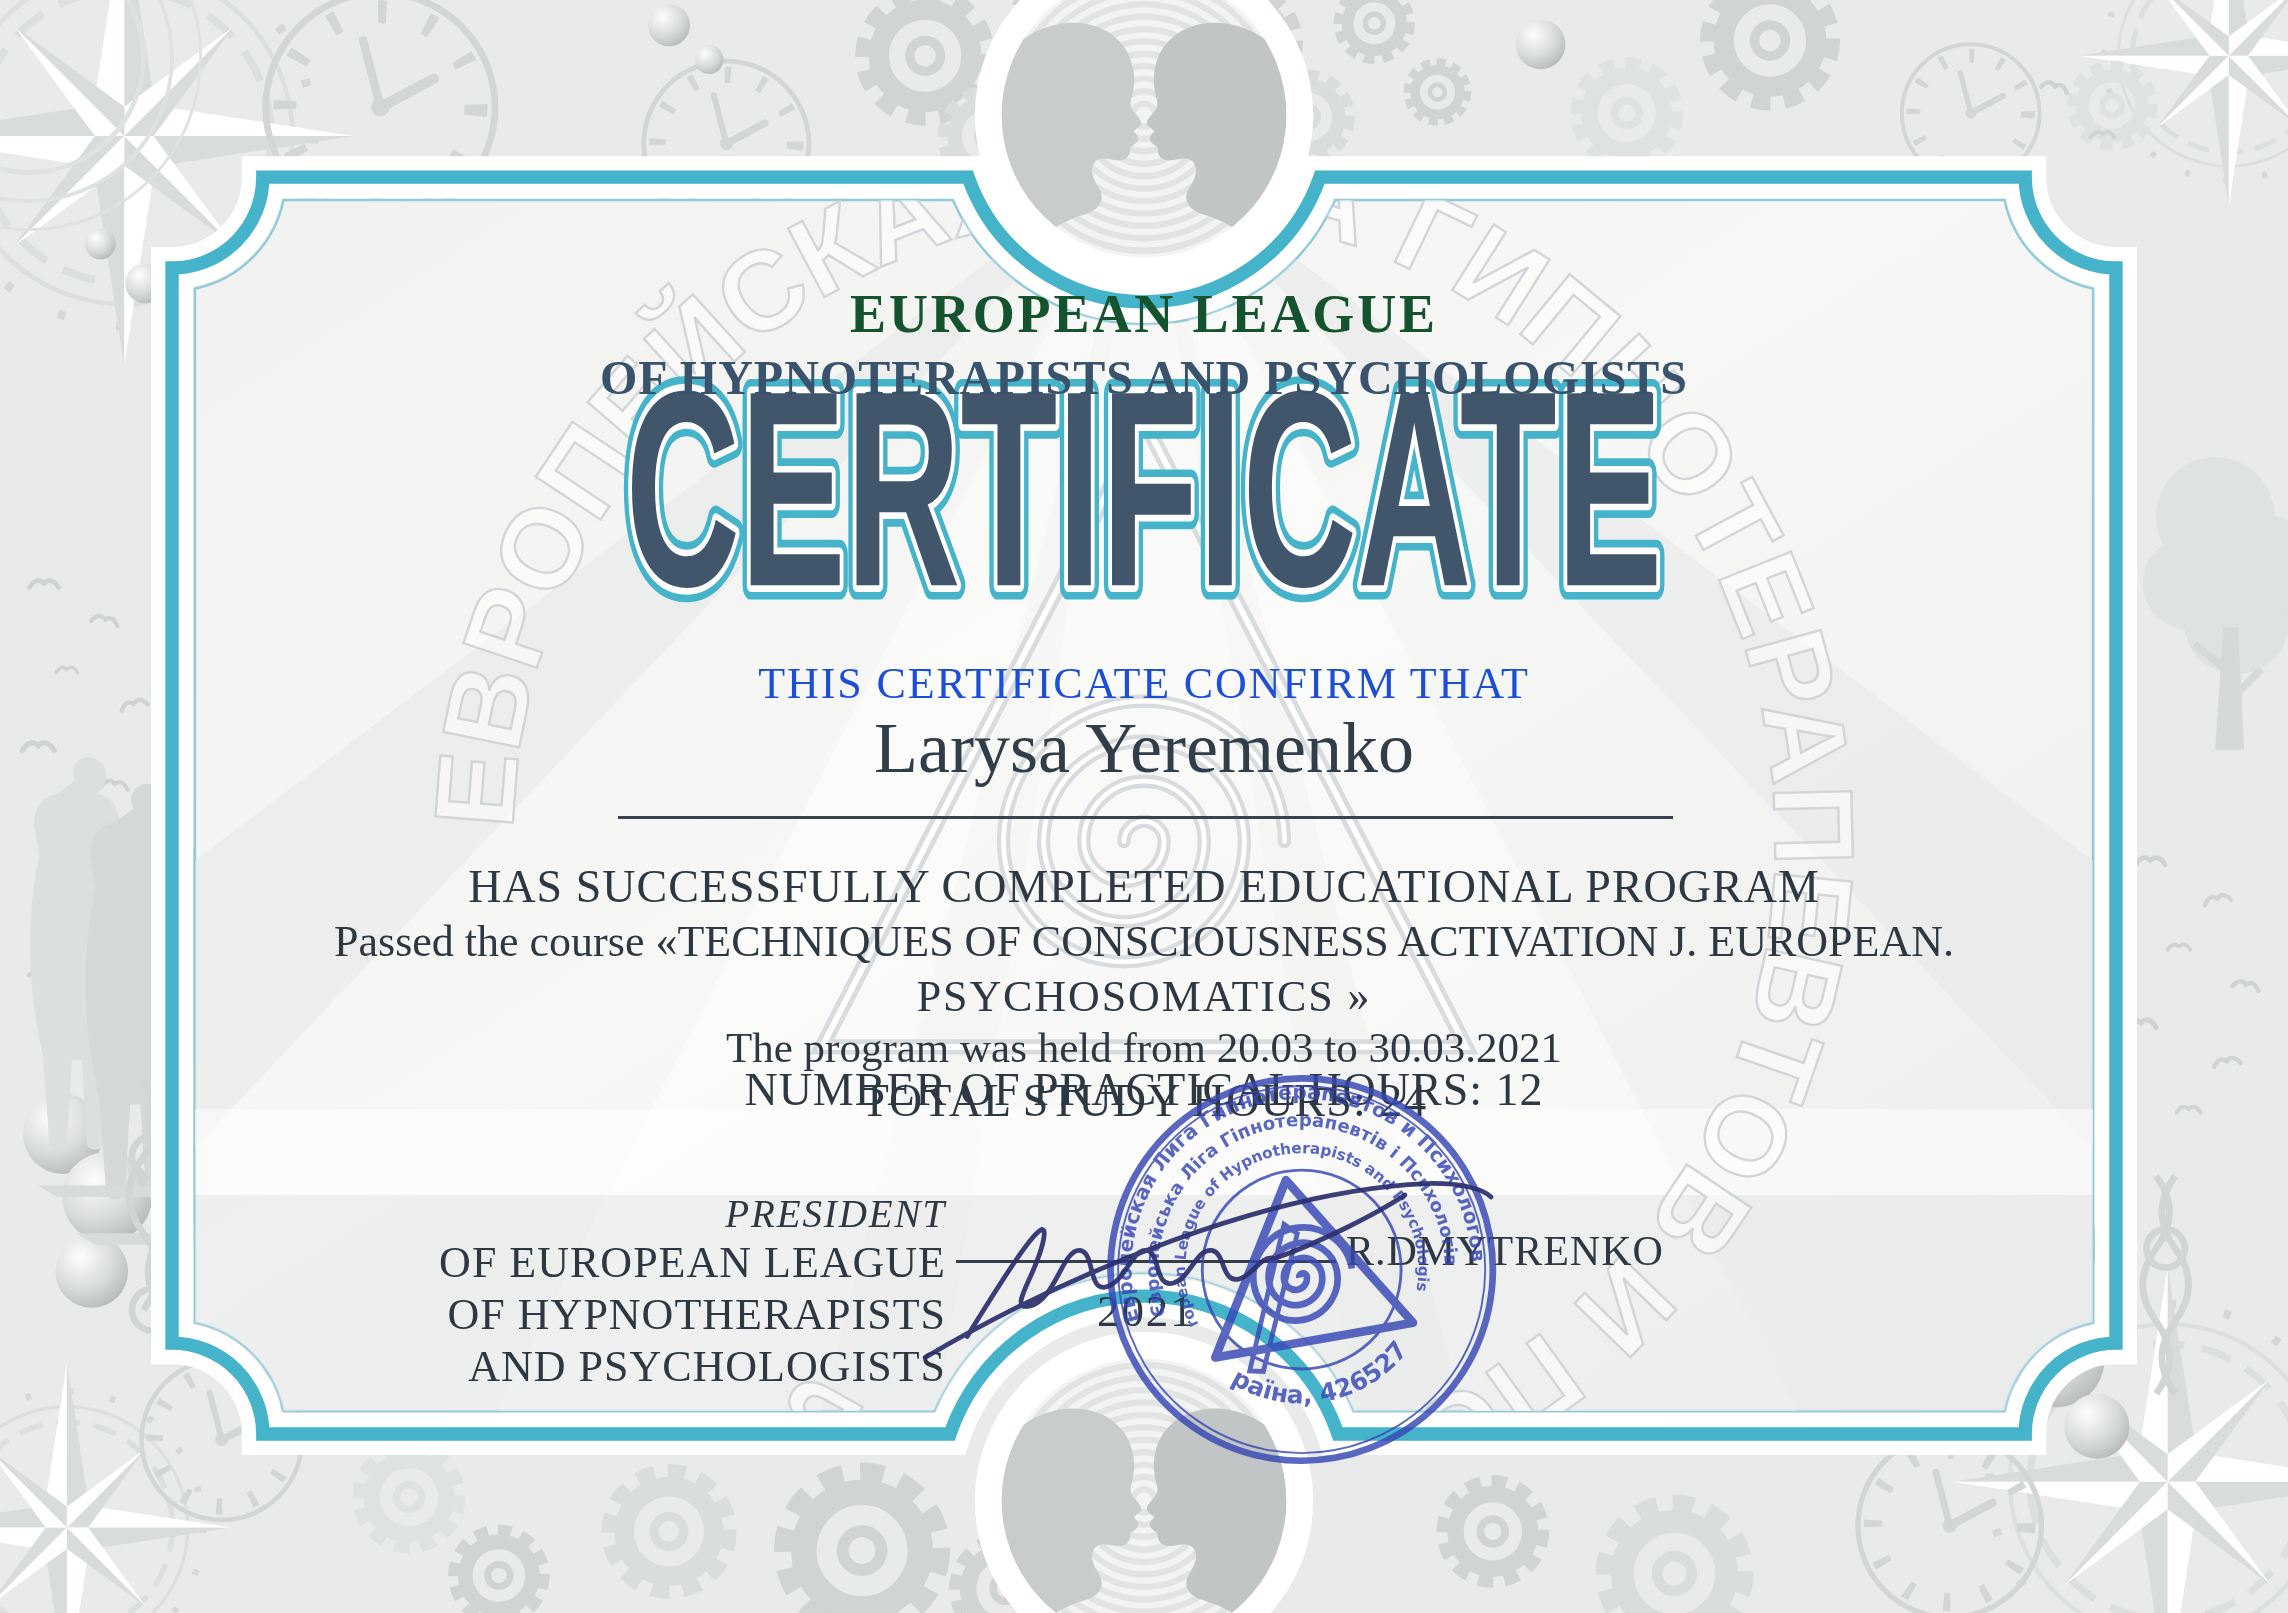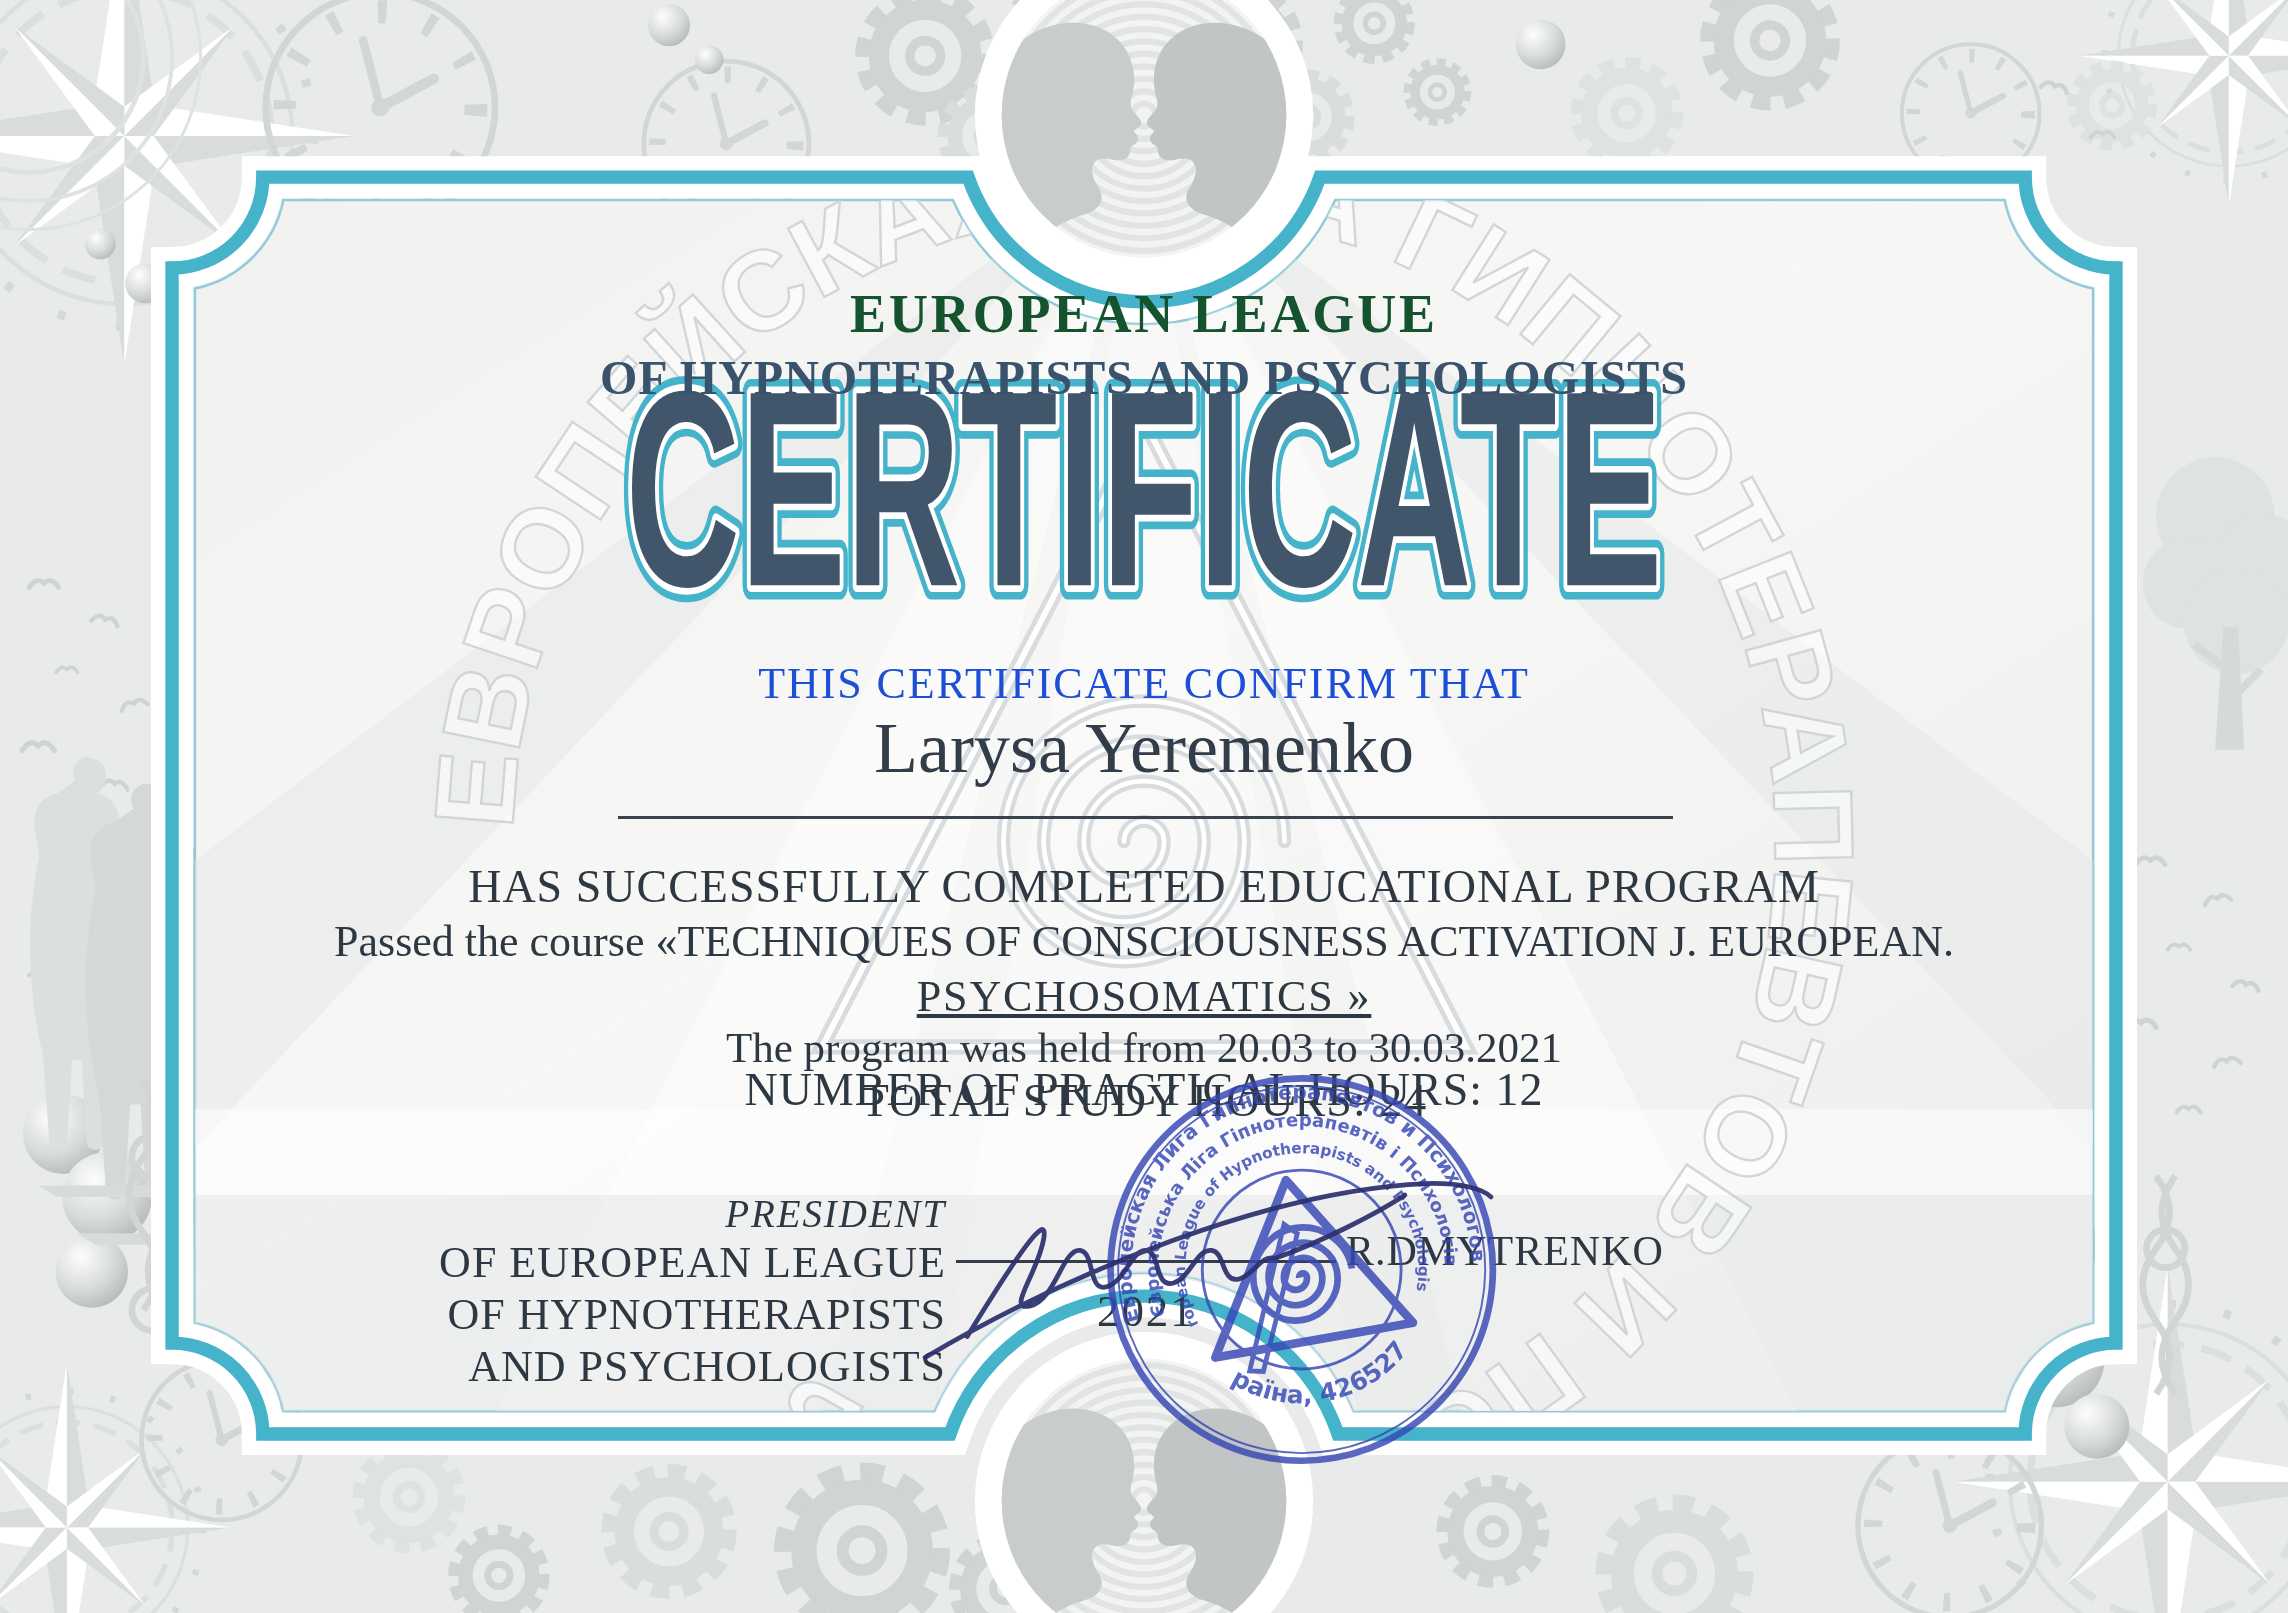--- a/index.html
+++ b/index.html
@@ -8,21 +8,21 @@
   .abs{position:absolute;}
   svg{display:block;}
   .ctext{left:0;right:0;text-align:center;}
   .org1{top:283px;font-size:54px;font-weight:bold;letter-spacing:2.9px;color:#14532d;}
   .org2{top:350px;font-size:48px;font-weight:bold;letter-spacing:1px;color:#3a536d;}
   .confirm{top:658px;font-size:44px;letter-spacing:1.9px;color:#1d4ed8;}
   .name{top:707px;font-size:72px;color:#313d49;}
   .nameline{top:816px;left:618px;width:1055px;height:2.9px;background:#3a434d;}
   .program{top:860px;font-size:46px;letter-spacing:1px;}
   .course1{top:916px;font-size:44px;}
-  .course2{top:971px;font-size:44px;letter-spacing:1.9px;text-decoration:underline;}
+  .course2{top:971px;font-size:44px;letter-spacing:1.9px;}
   .dates{top:1023px;font-size:43px;}
   .total{top:1074px;font-size:46px;letter-spacing:1px;}
   .practical{top:1063px;font-size:46px;letter-spacing:1px;}
   .signerblock{top:1191px;right:1342px;width:535px;text-align:right;line-height:1.18;color:#2d3843;}
   .signerblock .l1{font-size:39px;letter-spacing:1.9px;font-style:italic;}
   .signerblock .l2{font-size:44px;letter-spacing:1px;}
   .sigline{top:1260px;left:956px;width:380px;height:2.9px;background:#353e48;}
   .signername{top:1227px;left:1346px;font-size:42px;letter-spacing:1px;}
   .year{top:1285px;left:1097px;font-size:45px;letter-spacing:1.9px;}
 </style>

